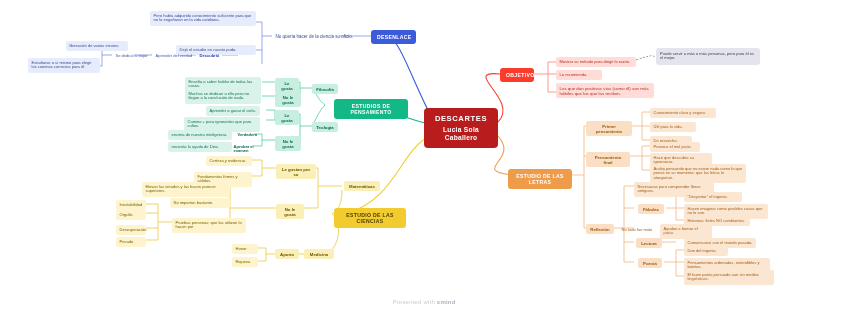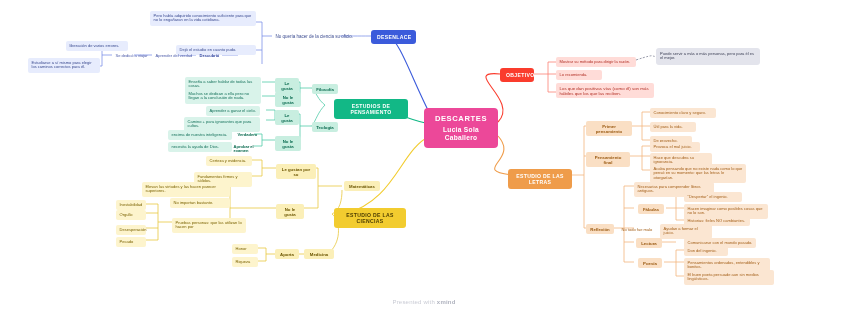--- a/index.html
+++ b/index.html
@@ -9,21 +9,21 @@
     font-family:"Liberation Sans","DejaVu Sans",sans-serif;
     color:#333;
   }
   #canvas{position:absolute;left:0;top:0;width:848px;height:314px;}
   svg.links{position:absolute;left:0;top:0;width:848px;height:314px;pointer-events:none;}
 
   .node{position:absolute;box-sizing:border-box;line-height:1.18;}
 
   
   .root{
-    background:#ec4899;color:#ffffff;border-radius:4px;
+    background:#b91c1c;color:#ffffff;border-radius:4px;
     text-align:center;padding:7px 10px;font-size:7.2px;font-weight:bold;
     letter-spacing:.3px;
   }
   .root .t1{font-size:7.6px;letter-spacing:.6px;}
   .root .t2{font-size:6.6px;font-weight:bold;margin-top:2px;}
 
   
   .main{
     border-radius:3px;color:#fff;font-weight:bold;font-size:5.1px;
     letter-spacing:.35px;text-align:center;padding:4px 6px;

